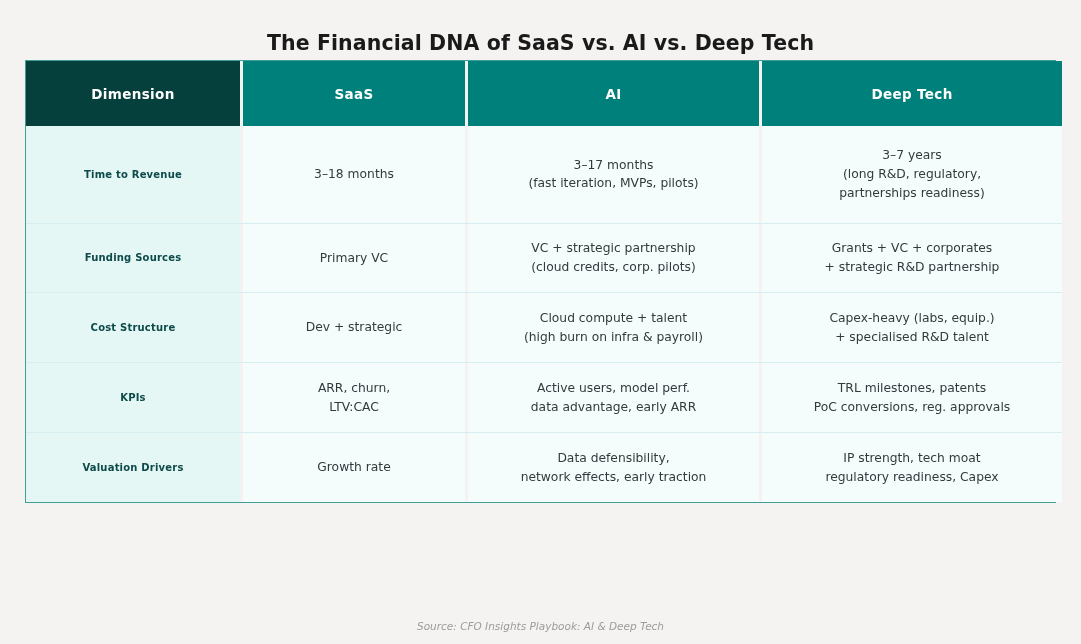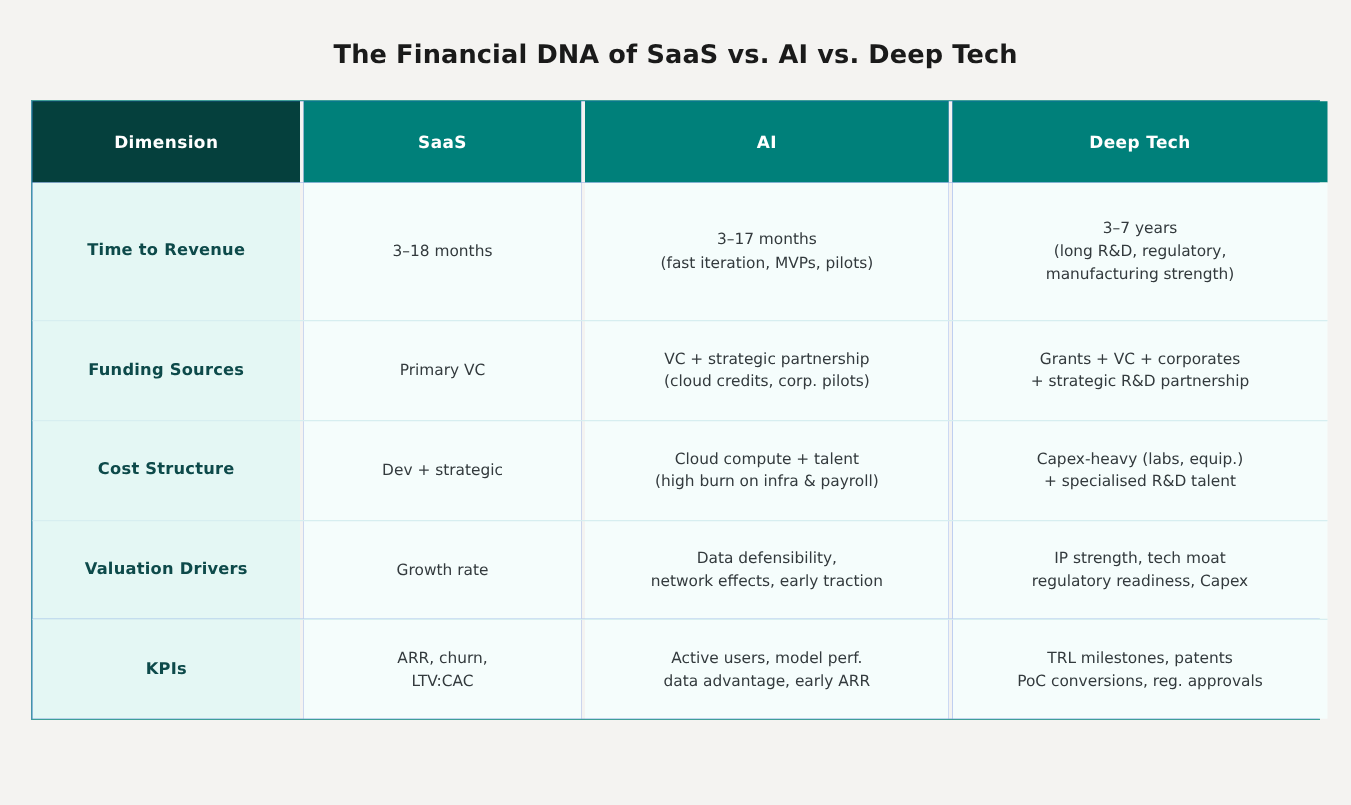--- a/index.html
+++ b/index.html
@@ -27,26 +27,26 @@
     text-align: center;
     font-size: 20.5px;
     font-weight: bold;
     color: #1a1a1a;
     letter-spacing: 0.1px;
     font-family: "DejaVu Sans", sans-serif;
   }
   .table-wrap {
     position: absolute;
     left: 25px;
-    top: 80px;
+    top: 60px;
     width: 1031px;
-    height: 496px;
+    height: 443px;
     border: 1.6px solid #3f9e97;
     box-sizing: border-box;
-    background: #1d4ed8;
+    background: #fca5a5;
   }
   table.matrix {
     width: 100%;
     height: 100%;
     border-collapse: separate;
     border-spacing: 0;
     table-layout: fixed;
   }
   table.matrix th, table.matrix td {
     padding: 0;
@@ -92,21 +92,21 @@
   tbody tr:first-child td.gapcell {
     border-top: none;
   }
   tbody td.gapcell {
     border-top: 1px solid #d7eef0;
   }
   td.dim-cell {
     background: #e4f7f4;
     color: #0d4a4a;
     font-weight: bold;
-    font-size: 13px;
+    font-size: 10px;
     letter-spacing: 0.2px;
   }
   td.val-cell {
     background: #f5fdfc;
   }
   .cell-lines {
     display: block;
     padding: 4px 12px;
   }
   .cell-lines span {
@@ -168,21 +168,21 @@
             <span class="cell-lines">
               <span>3–17 months</span>
               <span>(fast iteration, MVPs, pilots)</span>
             </span>
           </td>
           <td class="gapcell"></td>
           <td class="val-cell">
             <span class="cell-lines">
               <span>3–7 years</span>
               <span>(long R&amp;D, regulatory,</span>
-              <span>manufacturing strength)</span>
+              <span>partnerships readiness)</span>
             </span>
           </td>
         </tr>
 
         <tr>
           <td class="dim-cell">Funding Sources</td>
           <td class="gapcell"></td>
           <td class="val-cell">
             <span class="cell-lines">
               <span>Primary VC</span>
@@ -222,66 +222,67 @@
           <td class="gapcell"></td>
           <td class="val-cell">
             <span class="cell-lines">
               <span>Capex-heavy (labs, equip.)</span>
               <span>+ specialised R&amp;D talent</span>
             </span>
           </td>
         </tr>
 
         <tr>
+          <td class="dim-cell">KPIs</td>
+          <td class="gapcell"></td>
+          <td class="val-cell">
+            <span class="cell-lines">
+              <span>ARR, churn,</span>
+              <span>LTV:CAC</span>
+            </span>
+          </td>
+          <td class="gapcell"></td>
+          <td class="val-cell">
+            <span class="cell-lines">
+              <span>Active users, model perf.</span>
+              <span>data advantage, early ARR</span>
+            </span>
+          </td>
+          <td class="gapcell"></td>
+          <td class="val-cell">
+            <span class="cell-lines">
+              <span>TRL milestones, patents</span>
+              <span>PoC conversions, reg. approvals</span>
+            </span>
+          </td>
+        </tr>
+
+        <tr>
           <td class="dim-cell">Valuation Drivers</td>
           <td class="gapcell"></td>
           <td class="val-cell">
             <span class="cell-lines">
               <span>Growth rate</span>
             </span>
           </td>
           <td class="gapcell"></td>
           <td class="val-cell">
             <span class="cell-lines">
               <span>Data defensibility,</span>
               <span>network effects, early traction</span>
             </span>
           </td>
           <td class="gapcell"></td>
           <td class="val-cell">
             <span class="cell-lines">
               <span>IP strength, tech moat</span>
               <span>regulatory readiness, Capex</span>
-            </span>
-          </td>
-        </tr>
-
-        <tr>
-          <td class="dim-cell">KPIs</td>
-          <td class="gapcell"></td>
-          <td class="val-cell">
-            <span class="cell-lines">
-              <span>ARR, churn,</span>
-              <span>LTV:CAC</span>
-            </span>
-          </td>
-          <td class="gapcell"></td>
-          <td class="val-cell">
-            <span class="cell-lines">
-              <span>Active users, model perf.</span>
-              <span>data advantage, early ARR</span>
-            </span>
-          </td>
-          <td class="gapcell"></td>
-          <td class="val-cell">
-            <span class="cell-lines">
-              <span>TRL milestones, patents</span>
-              <span>PoC conversions, reg. approvals</span>
             </span>
           </td>
         </tr>
 
       </tbody>
     </table>
   </div>
 
+  <div class="footer-source">Source: CFO Insights Playbook: AI &amp; Deep Tech</div>
 
 </div>
 
 </body></html>

